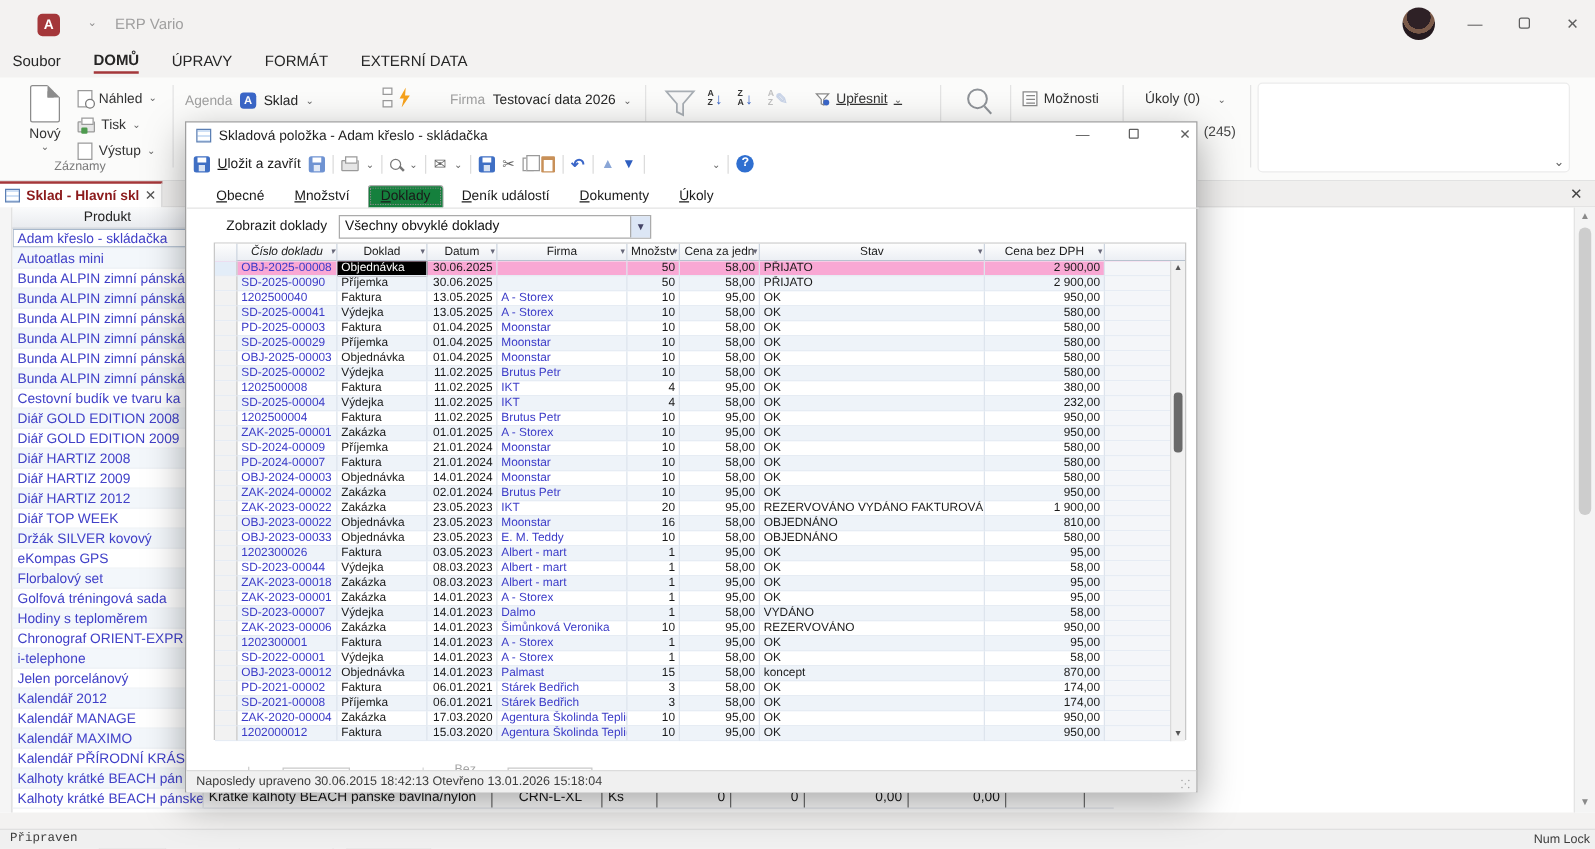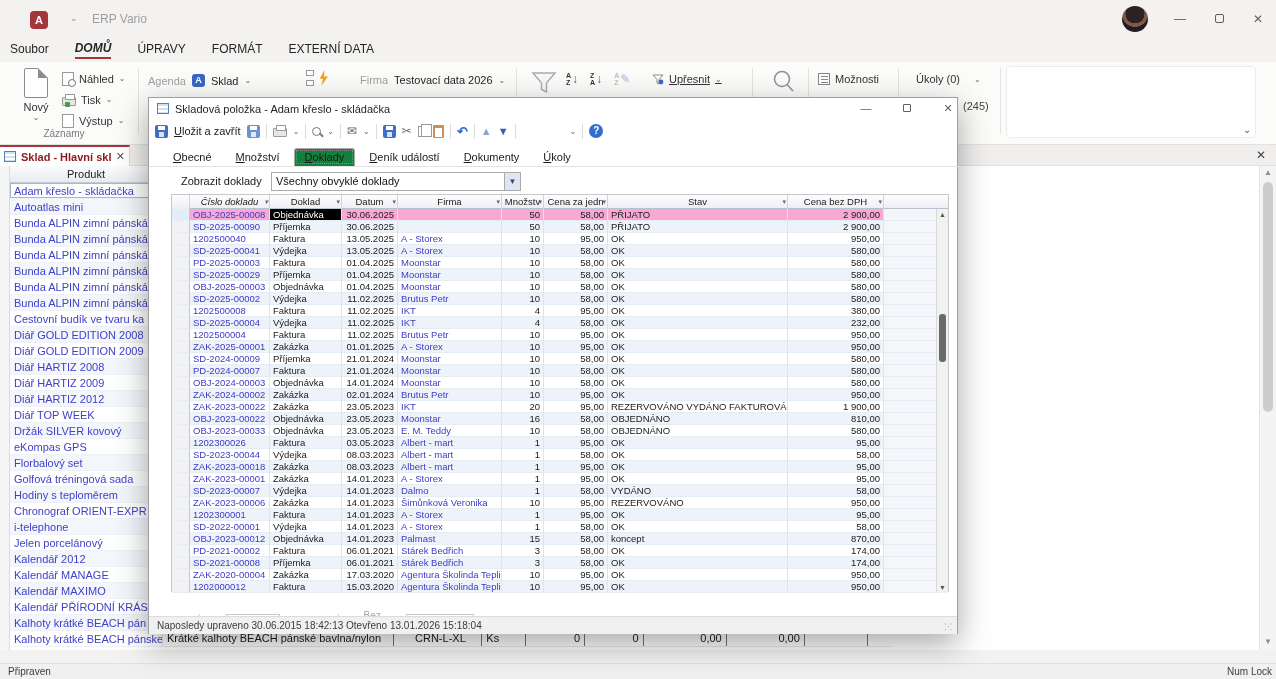--- a/index.html
+++ b/index.html
@@ -11,21 +11,21 @@
   .app-icon { position:absolute; left:30px; top:11px; width:18px; height:18px; background:#a4373a; border-radius:4px; color:#fff; font-size:11px; font-weight:bold; text-align:center; line-height:18px; }
   .tb-chev { position:absolute; left:70px; top:13px; color:#8a8a8a; font-size:9px; }
   .tb-title { position:absolute; left:92px; top:12px; color:#9f9f9f; font-size:12px; }
   .avatar { position:absolute; left:1122px; top:6px; width:26px; height:26px; border-radius:50%; background:radial-gradient(circle at 50% 30%, #2e2126 0 42%, #7a5a49 43% 58%, #241a1f 59% 100%); }
   .wbtn { position:absolute; top:8px; width:34px; height:22px; text-align:center; line-height:22px; color:#5f5f5f; font-size:12px; }
   .wbtn .maxbox { display:inline-block; width:9px; height:9px; border:1px solid #5f5f5f; border-radius:2px; }
 
   
   .menubar { position:absolute; left:0; top:38px; width:1276px; height:24px; display:flex; align-items:center; padding-left:10px; gap:26px; background:#f3f2f1; }
   .menu-item { font-size:12px; color:#262626; padding-bottom:2px; }
-  .menu-item[data-index="1"] { font-weight:bold; border-bottom:2.5px solid #a4373a;font-style:italic; }
+  .menu-item[data-index="1"] { font-weight:bold; border-bottom:2.5px solid #a4373a; }
 
   
   .ribbon { position:absolute; left:0; top:62px; width:1276px; height:83px; background:#fbfbfa; border-bottom:1px solid #e2e2e2; }
   .rib-sep { position:absolute; top:6px; width:1px; height:66px; background:#e3e3e3; }
   .rib-new { position:absolute; left:14px; top:6px; width:44px; height:62px; text-align:center; }
   .doc-icon { width:24px; height:30px; border:1.5px solid #8c8c8c; border-radius:2px; background:#fff; margin:0 auto; position:relative; }
   .doc-icon::after { content:""; position:absolute; right:-1px; top:-1px; border:5px solid #fbfbfa; border-left-color:#8c8c8c; border-bottom-color:#8c8c8c; }
   .rib-new .lbl { font-size:11px; color:#333; margin-top:3px; }
   .rib-new .chv { font-size:8px; color:#666; }
   .rib-smallcol { position:absolute; left:62px; top:6px; }
@@ -90,21 +90,21 @@
   
   .navbar { position:absolute; display:flex; align-items:center; font-size:10px; color:#333; gap:4px;margin-top:20px; }
   .navbar.main { left:0; top:650px; width:1276px; height:13px; background:#f3f3f3; border-top:1px solid #dcdcdc; padding:7px 0 7px 6px; height:29px; top:650px; }
   .nav-btn { font-size:8px; color:#2a2a2a; padding:0 2px; }
   .nav-btn.dis { color:#b5b5b5; }
   .nav-box { width:54px; height:15px; border:1px solid #c9c9c9; background:#fff; text-align:center; line-height:14px; font-size:10px; }
   .nav-sep { width:1px; height:14px; background:#d5d5d5; margin:0 6px; }
   .nofilter { display:flex; align-items:center; gap:4px; color:#a5a5a5; font-size:10px; }
   .searchbox { width:68px; height:15px; border:1px solid #c9c9c9; background:#fff; font-size:10px; color:#333; line-height:14px; padding-left:3px; }
   .statusbar { position:absolute; left:0; top:663px; width:1276px; height:16px; background:#f0f0f0; border-top:1px solid #e0e0e0; font-size:10px; color:#3c3c3c; }
-  .statusbar .l { position:absolute; left:8px; top:2px; }
+  .statusbar .l { position:absolute; left:8px; top:2px;font-family:Liberation Mono, monospace; }
   .statusbar .r { position:absolute; left:1227px; top:2px; }
 
   
   .dialog { position:absolute; left:148px; top:97px; width:810px; height:537px; background:#fff; border:1px solid #9f9f9f; box-shadow:0 10px 30px rgba(0,0,0,.35); z-index:50; }
   .dlg-title { position:absolute; left:0; top:0; width:100%; height:21px; display:flex; align-items:center; gap:6px; padding-left:8px; }
   .dlg-title .t { font-size:11px; color:#1f1f1f; }
   .dlg-btn { position:absolute; top:3px; width:30px; height:16px; text-align:center; line-height:15px; color:#5f5f5f; font-size:11px; }
   .dlg-btn .maxbox { display:inline-block; width:8px; height:8px; border:1px solid #5f5f5f; border-radius:1px; }
   .dlg-toolbar { position:absolute; left:6px; top:21px; width:640px; height:24px; display:flex; align-items:center; gap:6px; font-size:11px; color:#1a1a1a; }
   .tsep { width:1px; height:15px; background:#dcdcdc; }

